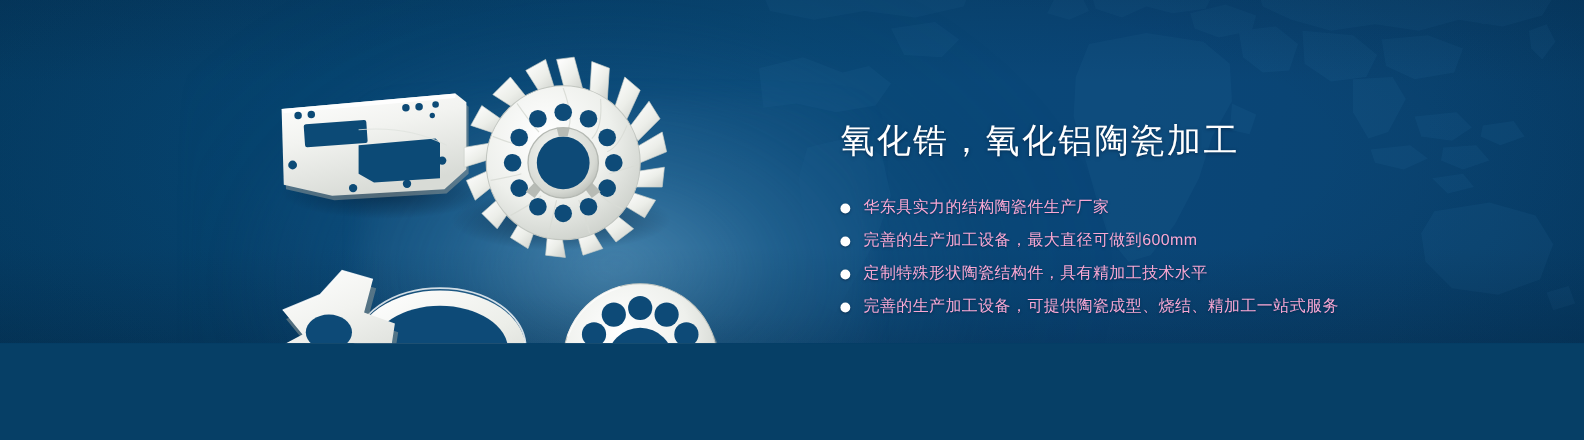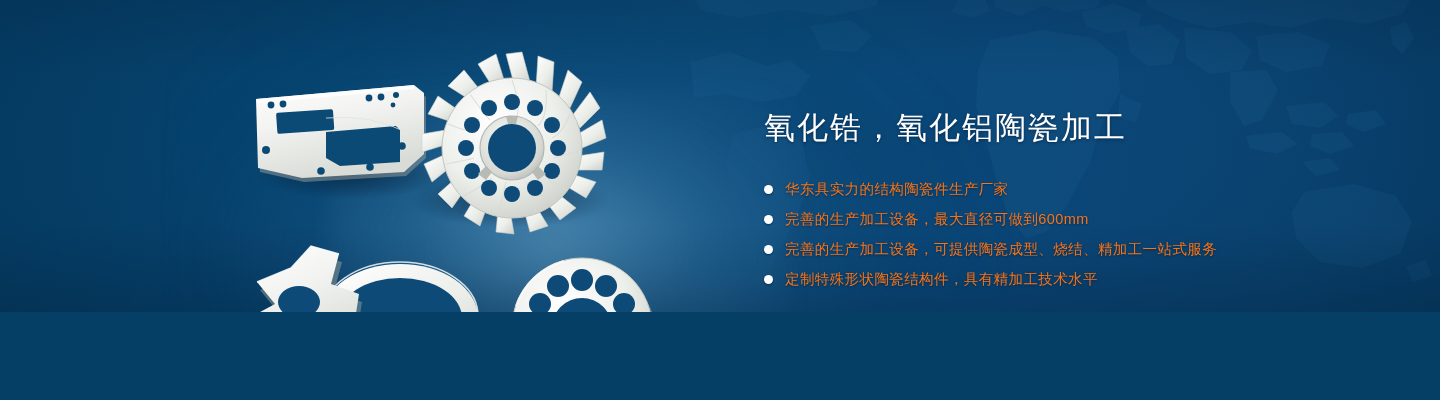--- a/index.html
+++ b/index.html
@@ -74,21 +74,21 @@
     margin-bottom:8px;
   }
   .dot{
     flex:0 0 auto;
     width:9px;height:9px;border-radius:50%;
     background:#ffffff;
     margin-right:12px;
     box-shadow:0 1px 2px rgba(0,20,45,0.5);
   }
   .btext{
-    color:#f97316;
+    color:#f9a8d4;
     font-size:14.5px;
     line-height:22px;
     letter-spacing:0.4px;
     text-shadow:0 1px 2px rgba(0,20,45,0.5);
     white-space:nowrap;
   }
 </style>
 </head>
 <body>
 
@@ -309,22 +309,22 @@
       <li>
         <span class="dot"></span>
         <span class="btext">华东具实力的结构陶瓷件生产厂家</span>
       </li>
       <li>
         <span class="dot"></span>
         <span class="btext">完善的生产加工设备，最大直径可做到600mm</span>
       </li>
       <li>
         <span class="dot"></span>
-        <span class="btext">完善的生产加工设备，可提供陶瓷成型、烧结、精加工一站式服务</span>
+        <span class="btext">定制特殊形状陶瓷结构件，具有精加工技术水平</span>
       </li>
       <li>
         <span class="dot"></span>
-        <span class="btext">定制特殊形状陶瓷结构件，具有精加工技术水平</span>
+        <span class="btext">完善的生产加工设备，可提供陶瓷成型、烧结、精加工一站式服务</span>
       </li>
     </ul>
   </div>
 
 </div>
 
 </body></html>

